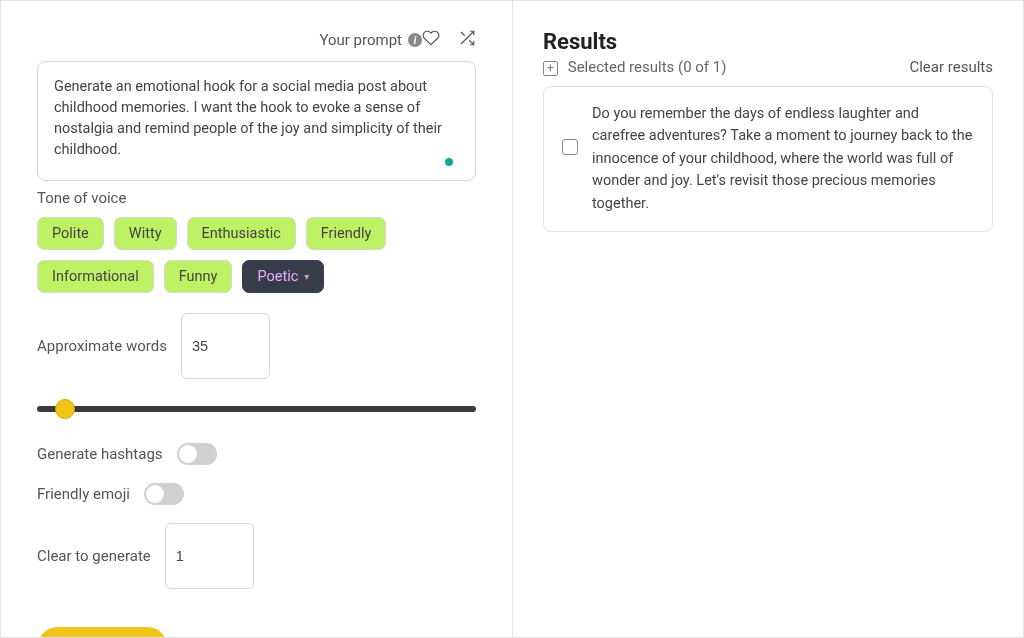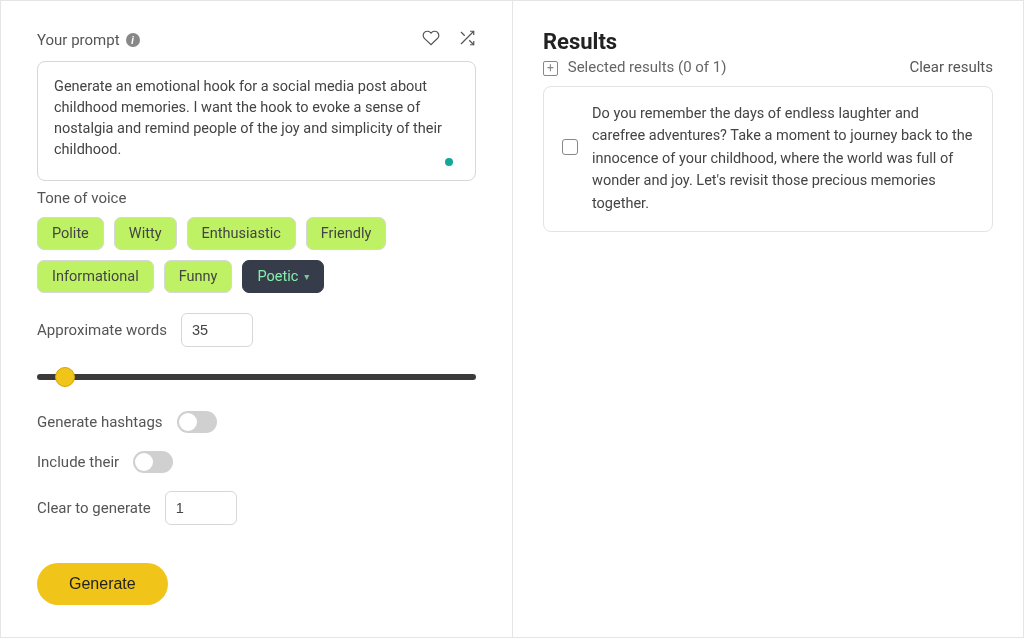--- a/index.html
+++ b/index.html
@@ -25,21 +25,21 @@
     overflow-y: auto;
   }
   .right-panel {
     flex: 1;
     padding: 28px 30px 28px 30px;
     overflow-y: auto;
   }
   .prompt-header {
     display: flex;
     align-items: center;
-    justify-content: space-between;
+    justify-content: flex-end;
     margin-bottom: 10px;
   }
   .prompt-label-wrap {
     display: flex;
     align-items: center;
     gap: 6px;
   }
   .prompt-label {
     font-size: 15px;
     color: #555;
@@ -100,37 +100,37 @@
     color: #444;
     background: #bef264;
     cursor: pointer;
     display: inline-flex;
     align-items: center;
     gap: 6px;
   }
   .chip.active {
     background: #373c4a;
     border-color: #373c4a;
-    color: #86efac;
+    color: #f0abfc;
   }
   .chip .caret {
     font-size: 10px;
     opacity: 0.8;
   }
   .row {
     display: flex;
     align-items: center;
     gap: 14px;
     margin-bottom: 20px;
   }
   .num-input {
     border: 1px solid #d7d7d7;
     border-radius: 6px;
-    padding: 8px 10px;
-    width: 72px;
+    padding: 24px 10px;
+    width: 89px;
     font-size: 14.5px;
     color: #444;
   }
   .slider-wrap {
     position: relative;
     height: 18px;
     margin: 14px 0 26px 0;
   }
   .slider-track {
     position: absolute;
@@ -292,21 +292,21 @@
       <div class="slider-thumb"></div>
     </div>
 
     <div class="toggle-row">
       <span>Generate hashtags</span>
       <span class="toggle">
           <span class="knob"></span>
         </span>
     </div>
     <div class="toggle-row">
-      <span>Include their</span>
+      <span>Friendly emoji</span>
       <span class="toggle">
           <span class="knob"></span>
         </span>
     </div>
 
     <div class="row">
       <span class="section-label" style="margin:0">Clear to generate</span>
       <input class="num-input" value="1" style="">
     </div>
 

